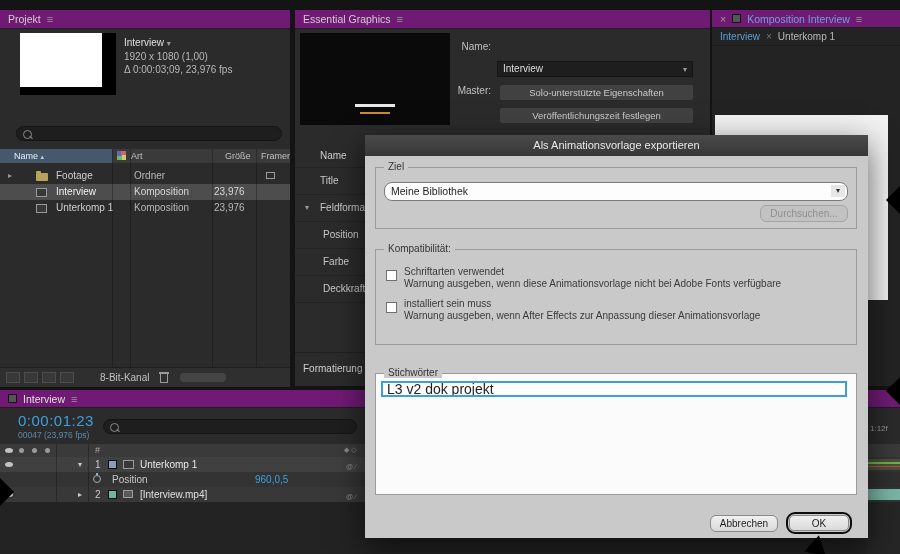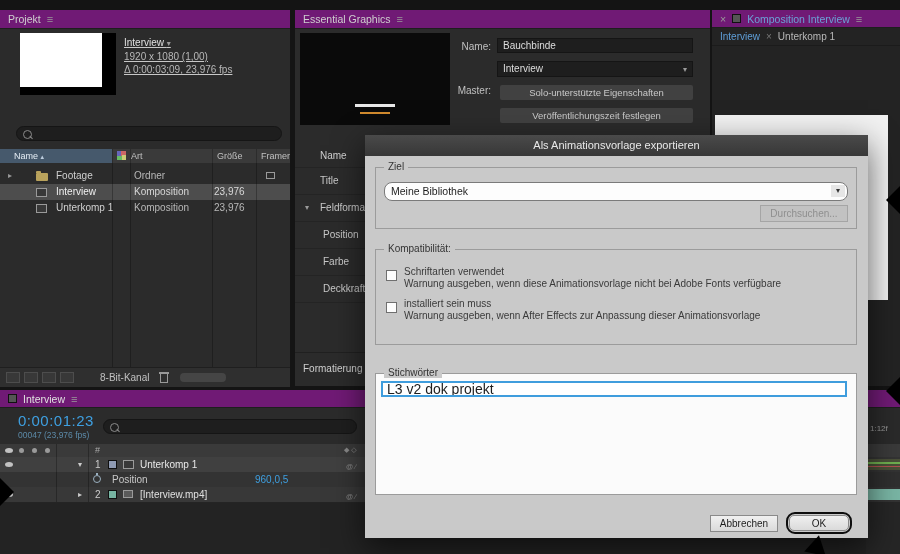--- a/index.html
+++ b/index.html
@@ -38,21 +38,21 @@
           box-shadow:0 10px 30px rgba(0,0,0,.6);z-index:10;color:#333;}
   .dlg-title{position:absolute;left:0;top:0;right:0;height:21px;background:linear-gradient(#4a4a4a,#373737);
              color:#e8e8e8;text-align:center;line-height:21px;font-size:11px;}
   .group{position:absolute;border:1px solid #9b9b9b;box-sizing:border-box;}
   .group-label{position:absolute;top:-7px;left:8px;background:#c9c9c9;padding:0 4px;font-size:10px;color:#333;}
   .dlg-select{position:absolute;background:#fdfdfd;border:1px solid #7a7a7a;box-sizing:border-box;
               font-size:10.5px;color:#1d1d1d;line-height:17px;padding-left:6px;}
   .dlg-select .chev{position:absolute;right:2px;top:2px;width:14px;height:12px;background:#e6e6e6;
                     text-align:center;line-height:12px;font-size:8px;color:#333;}
   .dlg-btn{position:absolute;background:linear-gradient(#f0f0f0,#dadada);border:1px solid #8a8a8a;
-           border-radius:0;font-size:10px;color:#1d1d1d;text-align:center;box-sizing:border-box;}
+           border-radius:6px;font-size:10px;color:#1d1d1d;text-align:center;box-sizing:border-box;}
   .dlg-btn.disabled{background:#c2c2c2;color:#8f8f8f;border-color:#a5a5a5;}
   .cbbox{position:absolute;width:11px;height:11px;background:#fdfdfd;border:1px solid #6f6f6f;box-sizing:border-box;}
   .cbtext{position:absolute;font-size:10px;line-height:12px;color:#3a3a3a;}
   .kwinput{position:absolute;background:#fff;border:2px solid #3f9ddd;box-sizing:border-box;
            font-family:"Liberation Sans",sans-serif;font-size:14px;color:#1d1d1d;padding:0 4px;outline:none;}
   
   .arrow{position:absolute;width:0;height:0;z-index:30;}
   .blue{color:#3e9fe0;}
 </style>
 </head>
@@ -61,42 +61,42 @@
 <div class="stage">
 
   <div class="panel" style="left:0;top:10px;width:290px;height:376px;">
     <div class="phead">
       <span>Projekt</span>
       <span class="ham">≡</span>
     </div>
     <div class="abs" style="left:20px;top:23px;width:96px;height:62px;background:#000;">
       <div class="abs" style="left:0;top:0;width:82px;height:54px;background:#fff;"></div>
     </div>
-    <div class="abs" style="left:124px;top:26px;line-height:13px;text-decoration:underline;">
+    <div class="abs" style="left:124px;top:26px;line-height:13px;">
       <div>
         <span style="color:#e0e0e0;">Interview</span>
         <span style="color:#9a9a9a;font-size:8px;">▾</span>
       </div>
       <div style="color:#b8b8b8;">1920 x 1080 (1,00)</div>
       <div style="color:#b8b8b8;">Δ 0:00:03;09, 23,976 fps</div>
     </div>
     <div class="abs darkfield rounded" style="left:16px;top:116px;width:266px;height:15px;">
       <span class="mag" style="position:absolute;left:6px;top:3px;"></span>
     </div>
 
     <div class="abs" style="left:0;top:139px;width:290px;height:14px;background:#3a3a3a;font-size:9px;color:#c0c0c0;">
       <div class="abs" style="left:0;top:0;width:112px;height:14px;background:#46596c;color:#e5edf5;padding-left:14px;line-height:14px;box-sizing:border-box;">
         <span>Name</span>
         <span style="font-size:7px;color:#bcd;">▴</span>
       </div>
       <div class="abs" style="left:112px;top:0;width:18px;height:14px;border-left:1px solid #2c2c2c;">
         <span class="palette" style="position:absolute;left:4px;top:2px;"></span>
       </div>
       <div class="abs" style="left:130px;top:0;width:82px;height:14px;border-left:1px solid #2c2c2c;line-height:14px;box-sizing:border-box;">Art</div>
-      <div class="abs" style="left:212px;top:0;width:44px;height:14px;border-left:1px solid #2c2c2c;line-height:14px;padding-left:4px;box-sizing:border-box;">Größe</div>
+      <div class="abs" style="left:212px;top:0;width:44px;height:14px;border-left:1px solid #2c2c2c;line-height:14px;padding-left:12px;box-sizing:border-box;">Größe</div>
       <div class="abs" style="left:256px;top:0;width:34px;height:14px;border-left:1px solid #2c2c2c;line-height:14px;padding-left:4px;box-sizing:border-box;overflow:hidden;white-space:nowrap;">Framera...</div>
     </div>
 
     <div class="abs" style="left:0;top:158px;width:290px;height:16px;line-height:16px;">
       <span class="abs" style="left:8px;color:#999;font-size:8px;">▸</span>
       <span class="folder" style="position:absolute;left:36px;top:5px;"></span>
       <span class="abs" style="left:56px;color:#d0d0d0;">Footage</span>
       <span class="abs" style="left:134px;color:#b8b8b8;">Ordner</span>
       <span class="abs" style="left:266px;top:4px;width:9px;height:7px;border:1px solid #9a9a9a;box-sizing:border-box;"></span>
     </div>
@@ -131,21 +131,20 @@
   <div class="panel" style="left:295px;top:10px;width:415px;height:376px;">
     <div class="phead">
       <span>Essential Graphics</span>
       <span class="ham">≡</span>
     </div>
     <div class="abs" style="left:5px;top:23px;width:150px;height:92px;background:#0a0a0a;">
       <div class="abs" style="left:55px;bottom:18px;width:40px;height:3px;background:#e8e8e8;"></div>
       <div class="abs" style="left:60px;bottom:11px;width:30px;height:2px;background:#d08a2e;"></div>
     </div>
     <div class="abs" style="left:150px;top:31px;width:46px;text-align:right;color:#c0c0c0;">Name:</div>
-    <div class="abs darkfield" style="left:202px;top:28px;width:196px;height:15px;line-height:13px;padding-left:5px;">Bauchbinde</div>
     <div class="abs" style="left:150px;top:55px;width:46px;text-align:right;color:#c0c0c0;margin-top:20px;">Master:</div>
     <div class="abs darkfield" style="left:202px;top:51px;width:196px;height:16px;line-height:14px;padding-left:5px;">
       <span>Interview</span>
       <span class="abs" style="right:5px;top:1px;color:#9a9a9a;font-size:8px;">▾</span>
     </div>
     <div class="egbtn" style="left:205px;top:75px;width:193px;">Solo-unterstützte Eigenschaften</div>
     <div class="egbtn" style="left:205px;top:98px;width:193px;">Veröffentlichungszeit festlegen</div>
 
     <div class="abs rowline" style="left:0;top:135px;width:415px;height:22px;line-height:22px;">
       <span class="abs" style="left:25px;color:#cfcfcf;">Name</span>

